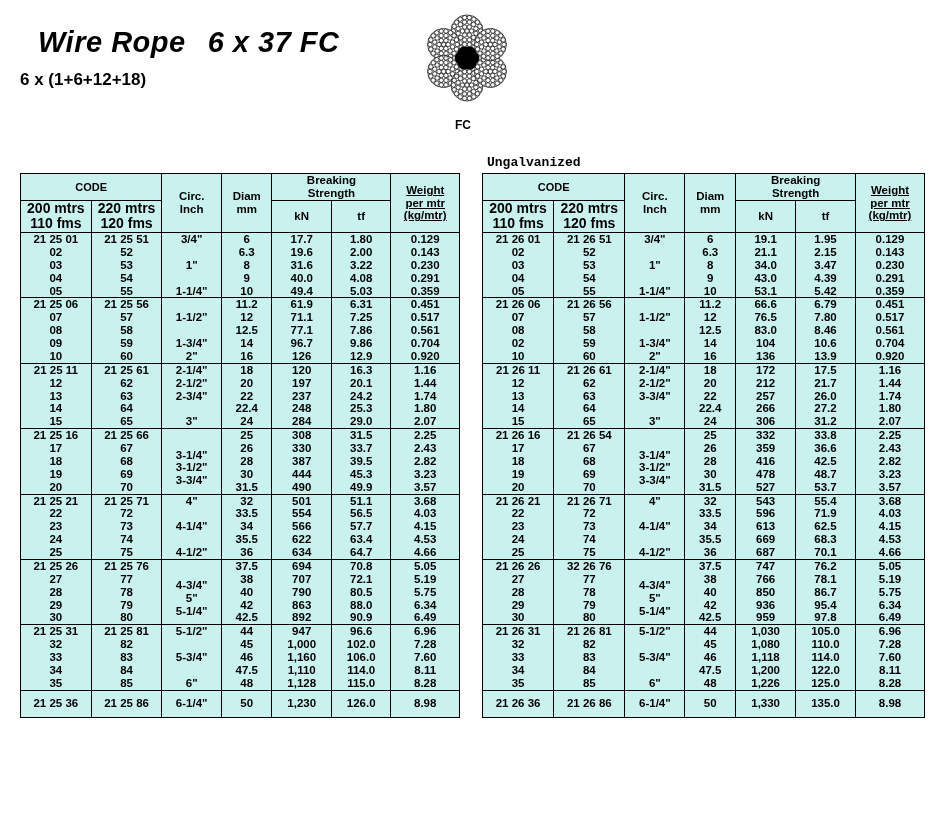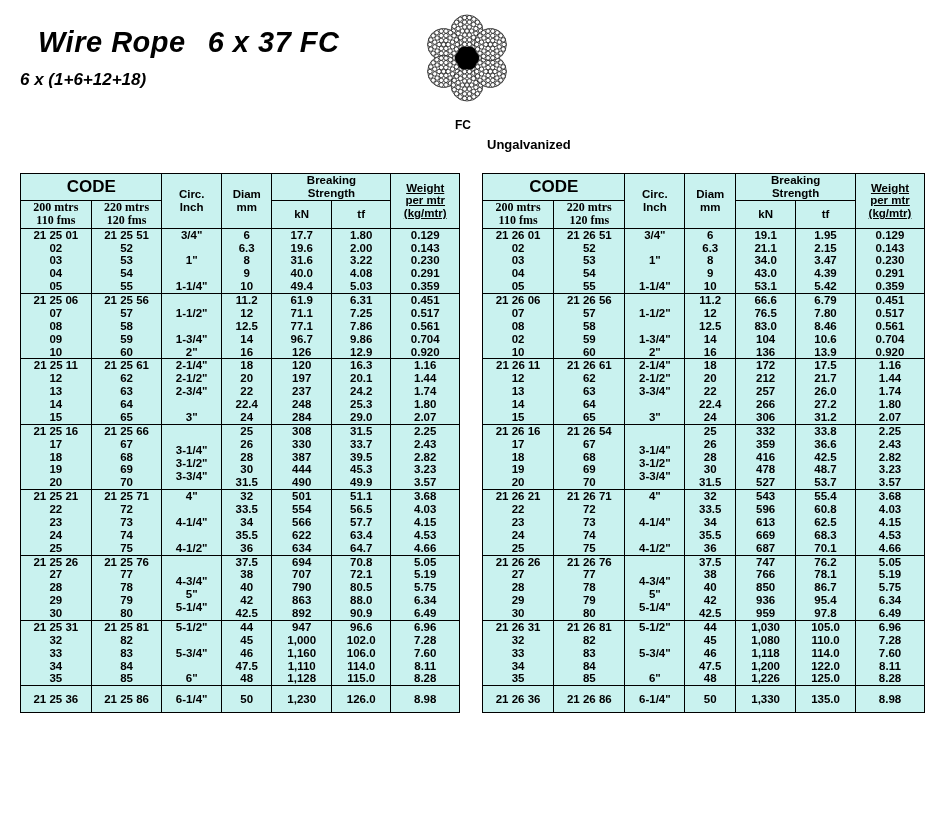--- a/index.html
+++ b/index.html
@@ -12,53 +12,53 @@
     overflow:hidden;
   }
   .title{
     position:absolute;left:38px;top:26px;
     font-size:29px;font-weight:bold;font-style:italic;
     letter-spacing:0.5px;
   }
   .title .sp{display:inline-block;width:22px;}
   .subtitle{
     position:absolute;left:20px;top:70px;
-    font-size:17px;font-weight:bold;font-style:italic;
+    font-size:17px;font-weight:bold;
   }
   .fc-label{
     position:absolute;left:455px;top:118px;
     font-size:12px;font-weight:bold;
   }
   .rope-img{position:absolute;left:412px;top:8px;width:110px;height:100px;}
   .sec-label{
     position:absolute;font-size:13px;font-weight:bold;
   }
   #lbl-gal{left:22px;top:146px;margin-top:38px;}
-  #lbl-ungal{left:487px;top:137px;}
+  #lbl-ungal{left:487px;top:155px;font-family:Liberation Mono, monospace;}
 
   table.wr{
     border-collapse:collapse;
     position:absolute;
     background:#c9f2ef;
     font-size:11.5px;
   }
   table.wr td,table.wr th{
     border:1px solid #000;
     padding:0;
     text-align:center;
     vertical-align:middle;
     font-weight:bold;
     white-space:pre-line;
     line-height:1.12;
   }
   #tbl-gal{left:20px;top:173px;width:440px;}
   #tbl-ungal{left:482px;top:173px;width:443px;}
 
-  .hdr{height:16px;font-size:17px;}
-  .hdr2{font-size:12px;line-height:1.15;font-family:Liberation Serif, serif;}
+  .hdr{height:16px;font-size:11px;}
+  .hdr2{font-size:14px;line-height:1.15;}
   .cellrows{
     padding:2px 2px;
     line-height:1.30;
     font-size:11.5px;
     white-space:pre-line;
   }
   .code-col{width:62px;}
   .circ-col{width:52px;}
   .diam-col{width:44px;}
   .bs-col{width:52px;}
@@ -799,37 +799,37 @@
 33.5
 34
 35.5
 36</td>
         <td class="cellrows tall">543
 596
 613
 669
 687</td>
         <td class="cellrows tall">55.4
-60.8
+71.9
 62.5
 68.3
 70.1</td>
         <td class="cellrows tall">3.68
 4.03
 4.15
 4.53
 4.66</td>
       </tr>
       <tr>
         <td class="cellrows tall">21 26 26
 27
 28
 29
 30</td>
-        <td class="cellrows tall">21 26 76
+        <td class="cellrows tall">32 26 76
 77
 78
 79
 80</td>
         <td class="cellrows tall">
 4-3/4"
 5"
 5-1/4"
 </td>
         <td class="cellrows tall">37.5

